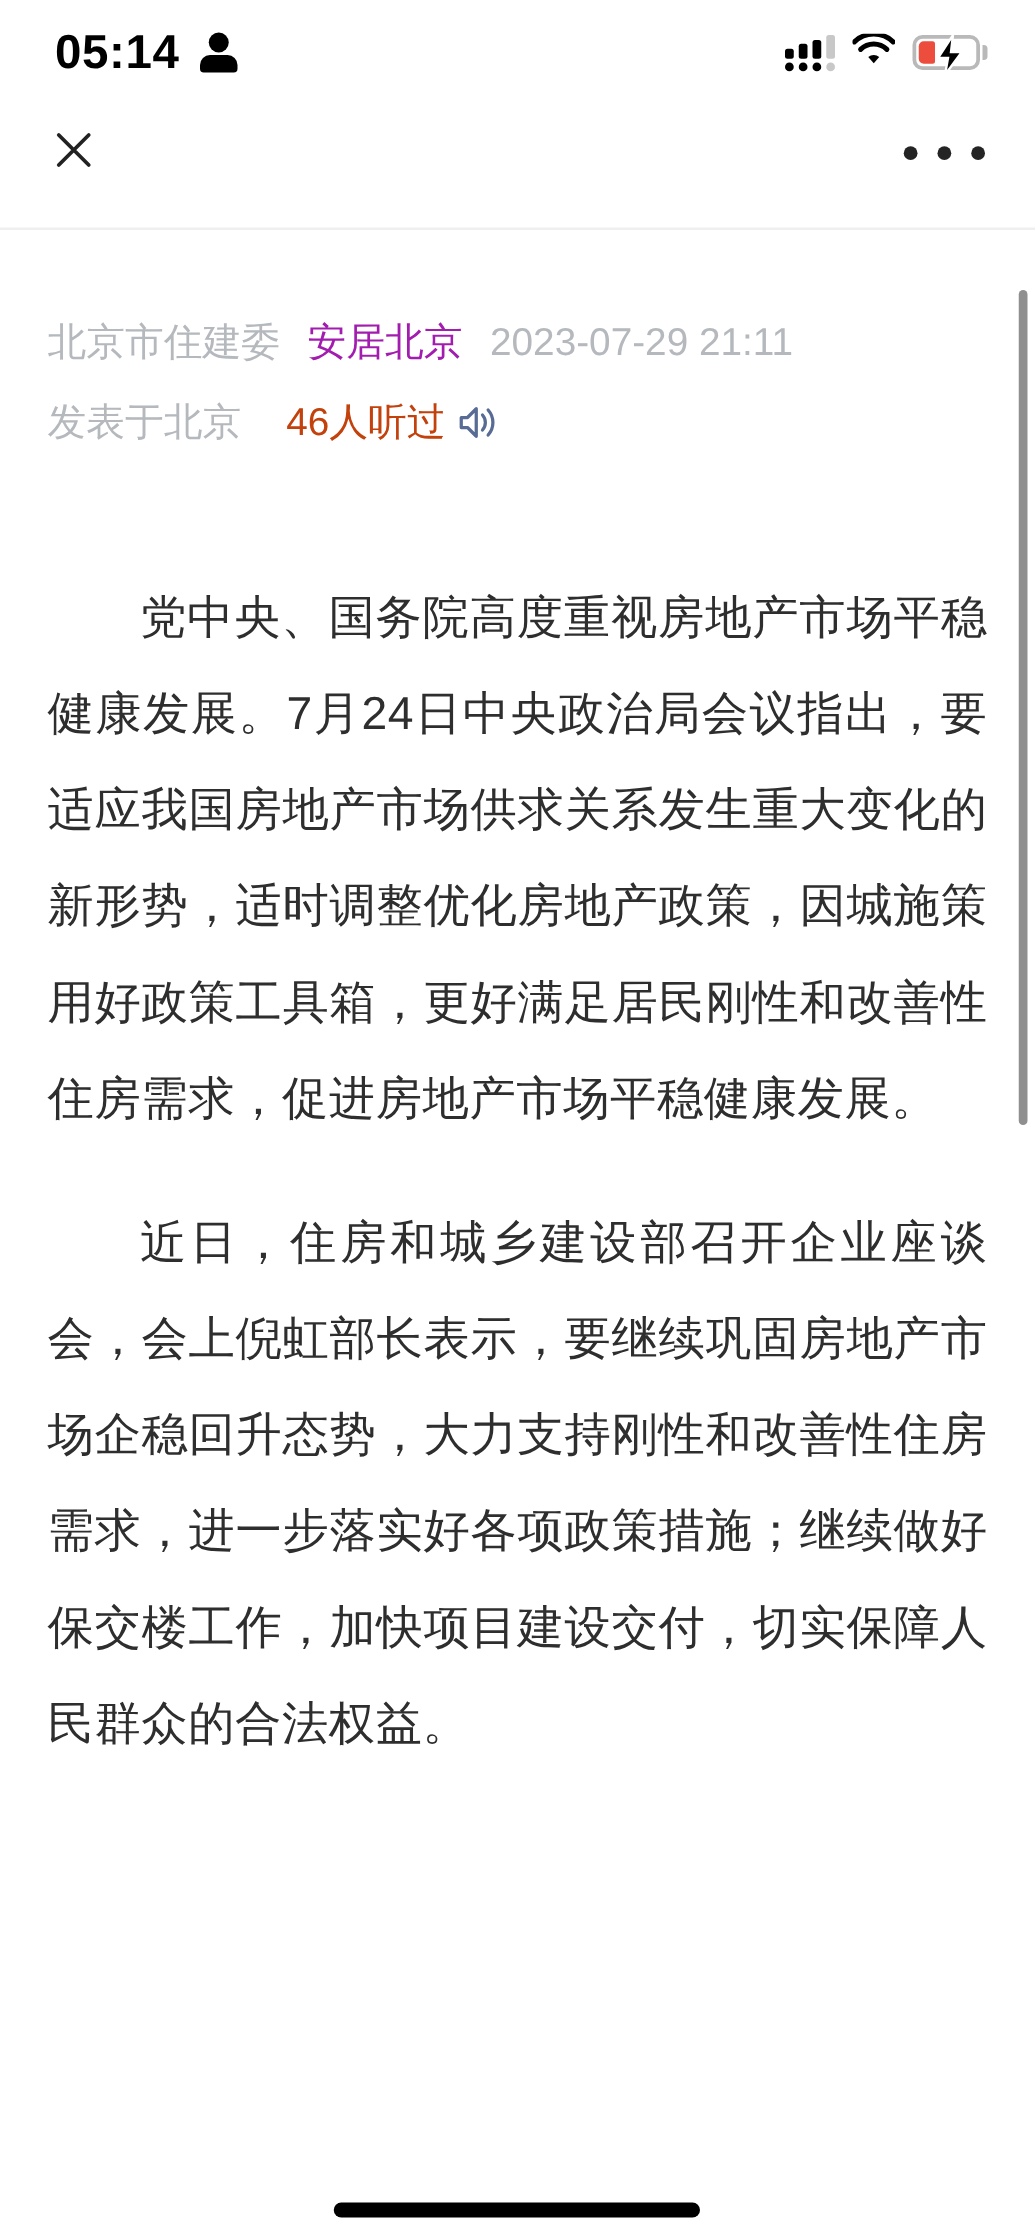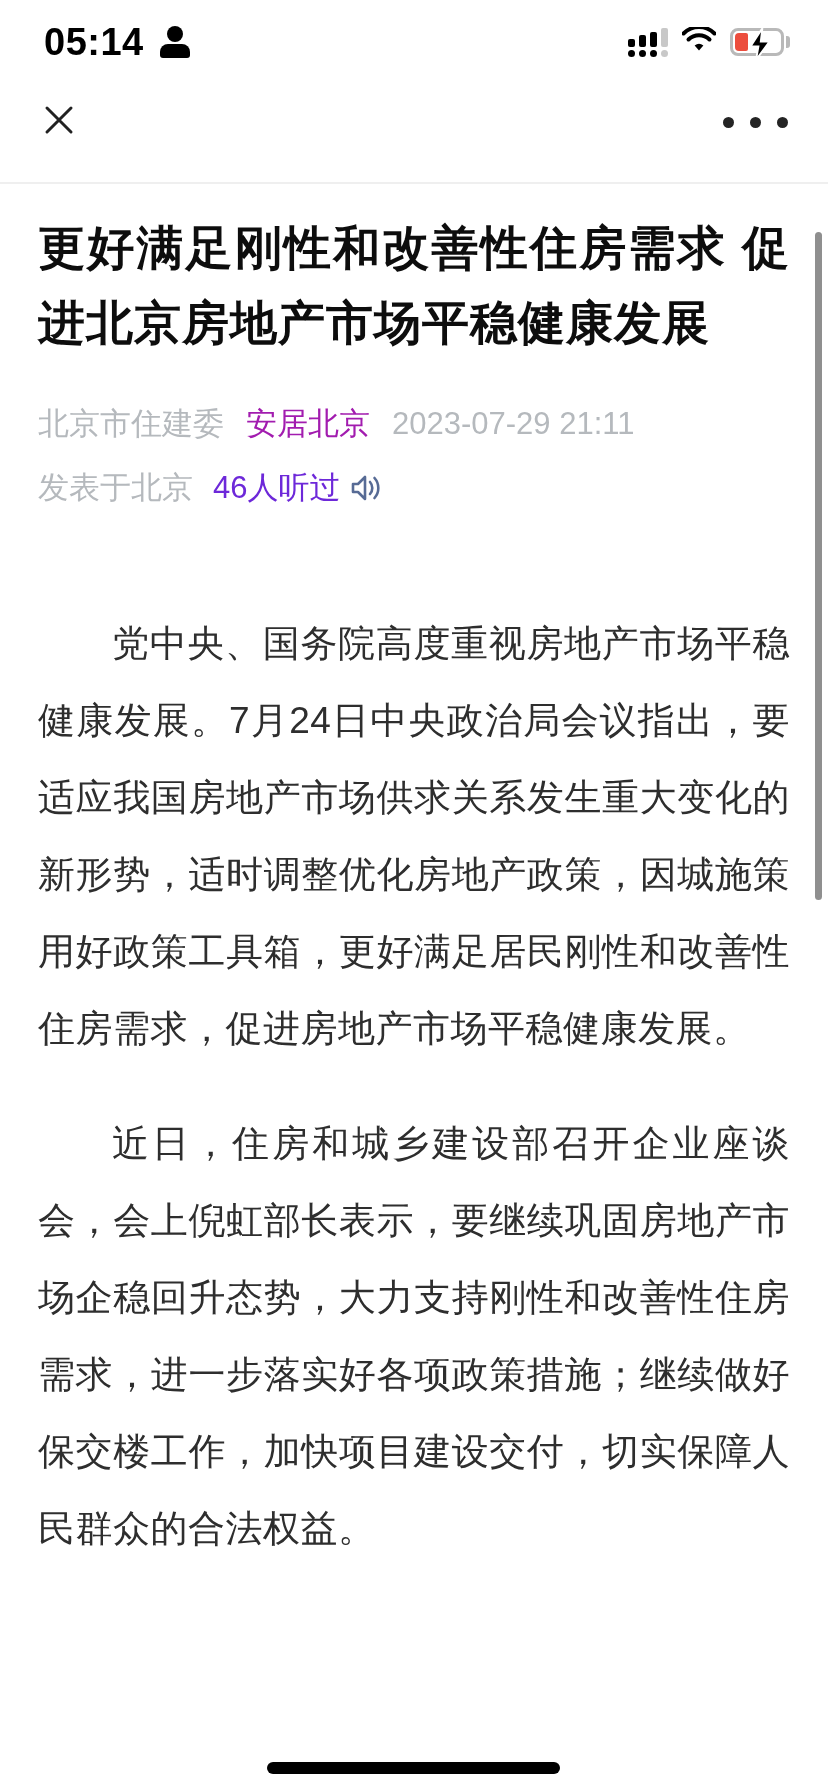--- a/index.html
+++ b/index.html
@@ -45,24 +45,24 @@
   .close-x { width:38px; height:38px; cursor:pointer; }
   .more-dots { display:flex; gap:16px; cursor:pointer; padding:10px 0; }
   .more-dots i { display:block; width:11px; height:11px; border-radius:50%; background:#242424; }
   .nav-divider { position:absolute; top:182px; left:0; right:0; height:2px; background:#efefef; }
 
   
   .article { position:absolute; top:184px; left:0; right:0; padding:26px 38px 0 38px; }
   .title { font-size:47px; font-weight:700; color:#0d0d0d; line-height:75px;
            letter-spacing:1px; text-align:justify; }
   .meta1 { margin-top:43px; font-size:31px; display:flex; align-items:center; gap:22px; }
-  .meta2 { margin-top:22px; font-size:31px; display:flex; align-items:flex-end; gap:20px; }
+  .meta2 { margin-top:22px; font-size:31px; display:flex; align-items:flex-end; gap:36px; }
   .gray-text { color:#b5b9bd; }
   .link-text { color:#a21caf; cursor:pointer; }
-  .listen { display:flex; align-items:center; gap:8px; color:#6d28d9; cursor:pointer; }
+  .listen { display:flex; align-items:center; gap:8px; color:#c2410c; cursor:pointer; }
   .speaker-icon { width:34px; height:32px; }
 
   .body-text { margin-top:96px; }
   .body-text p { font-size:37px; color:#2e2e2e; line-height:77px; text-align:justify;
                  text-indent:2em; letter-spacing:0.5px; margin-bottom:38px;
                  word-break:break-all; }
 
   
   .scrollbar-thumb { position:absolute; top:232px; right:6px; width:7px; height:668px;
                      background:#8f8f8f; border-radius:4px; }
@@ -124,21 +124,20 @@
     </span>
     <span class="more-dots">
         <i></i>
         <i></i>
         <i></i>
       </span>
   </div>
   <div class="nav-divider"></div>
 
   <div class="article">
-    <h1 class="title">更好满足刚性和改善性住房需求 促进北京房地产市场平稳健康发展</h1>
 
     <div class="meta1">
       <span class="gray-text">北京市住建委</span>
       <span class="link-text">安居北京</span>
       <span class="gray-text">2023-07-29 21:11</span>
     </div>
 
     <div class="meta2">
       <span class="gray-text">发表于北京</span>
       <span class="listen">

